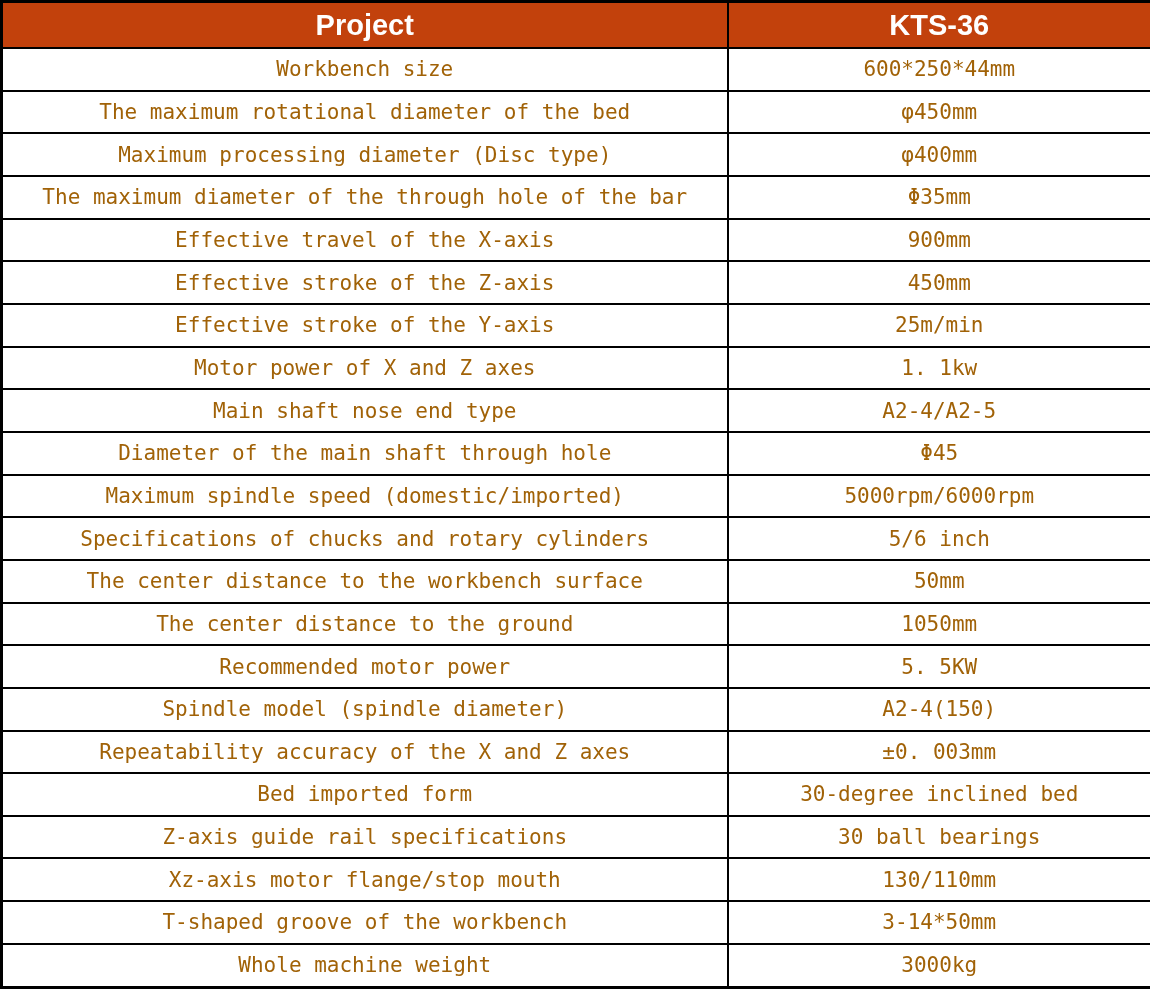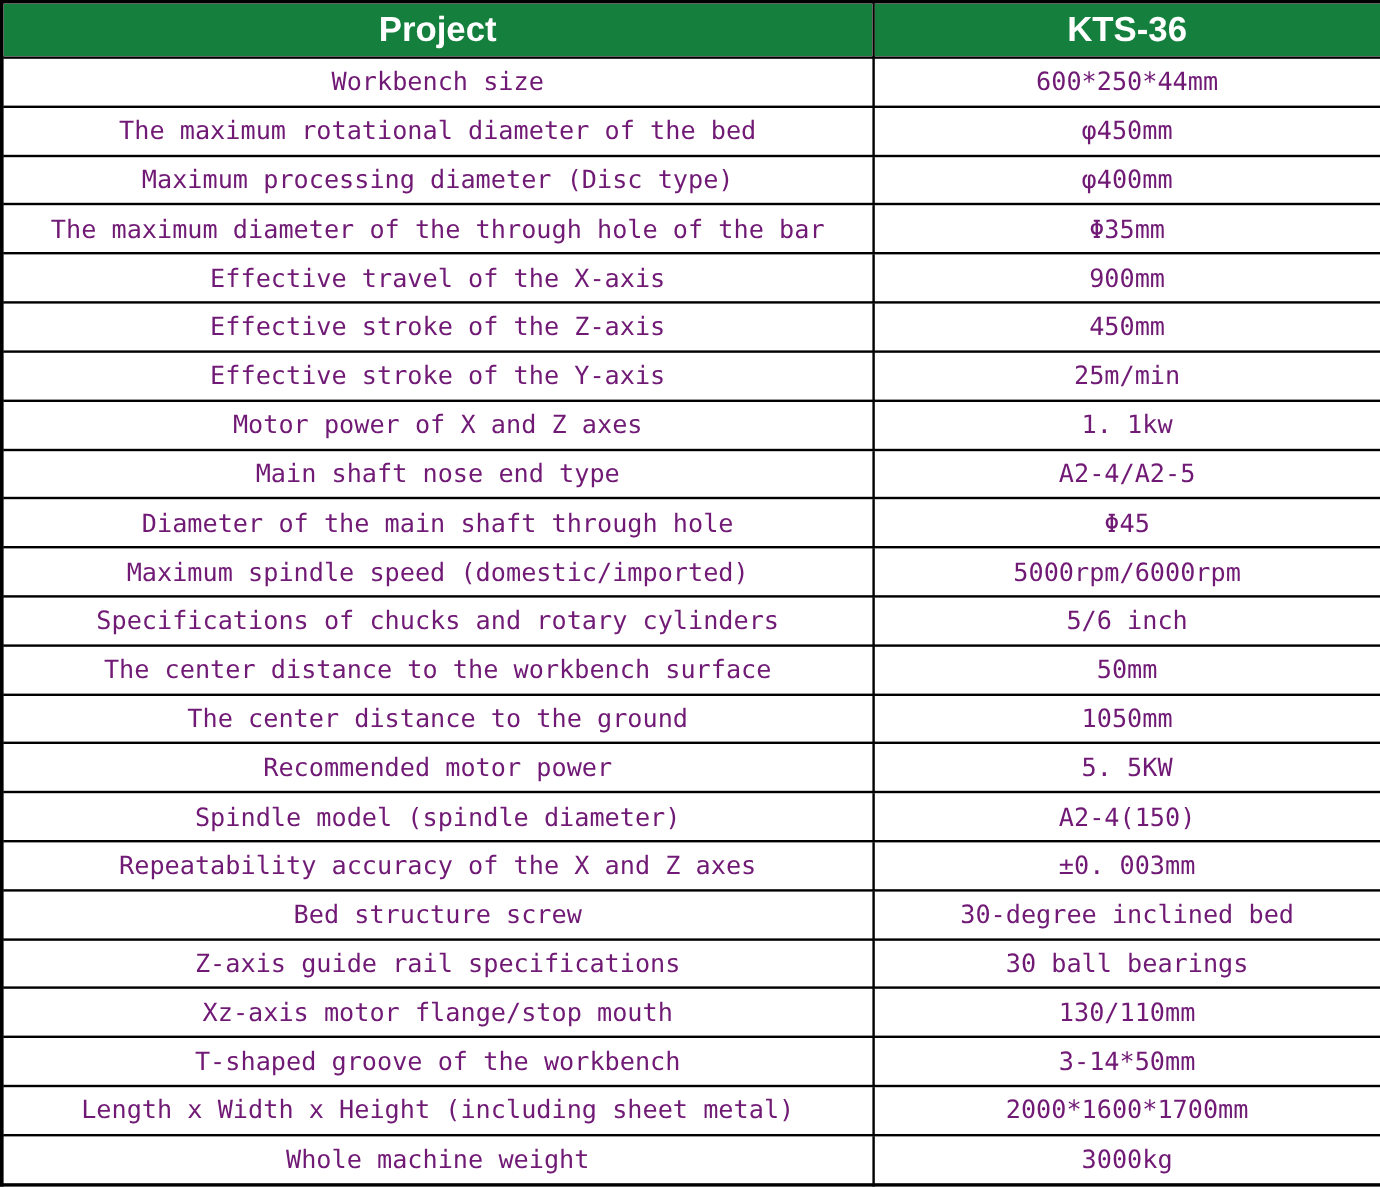--- a/index.html
+++ b/index.html
@@ -23,29 +23,29 @@
   col.col-model   { width: 424px; }
   th, td {
     border: 2px solid #000000;
     text-align: center;
     vertical-align: middle;
     padding: 0 4px;
     overflow: hidden;
     white-space: nowrap;
   }
   thead th {
-    background: #15803d;
+    background: #c2410c;
     color: #ffffff;
     font-family: "Liberation Sans", sans-serif;
     font-weight: bold;
     font-size: 29px;
     height: 44px;
   }
   tbody td {
-    color: #701a75;
+    color: #a16207;
     font-family: "DejaVu Sans Mono", "Liberation Mono", monospace;
     font-size: 21px;
     font-weight: 500;
   }
 </style>
 </head>
 <body>
 
 <table class="spec-table">
   <colgroup>
@@ -121,37 +121,33 @@
       </tr>
     <tr>
         <td>Spindle model (spindle diameter)</td>
         <td>A2-4(150)</td>
       </tr>
     <tr>
         <td>Repeatability accuracy of the X and Z axes</td>
         <td>±0. 003mm</td>
       </tr>
     <tr>
-        <td>Bed structure screw</td>
+        <td>Bed imported form</td>
         <td>30-degree inclined bed</td>
       </tr>
     <tr>
         <td>Z-axis guide rail specifications</td>
         <td>30 ball bearings</td>
       </tr>
     <tr>
         <td>Xz-axis motor flange/stop mouth</td>
         <td>130/110mm</td>
       </tr>
     <tr>
         <td>T-shaped groove of the workbench</td>
         <td>3-14*50mm</td>
       </tr>
     <tr>
-        <td>Length x Width x Height (including sheet metal)</td>
-        <td>2000*1600*1700mm</td>
-      </tr>
-    <tr>
         <td>Whole machine weight</td>
         <td>3000kg</td>
       </tr>
   </tbody>
 </table>
 
 </body></html>

